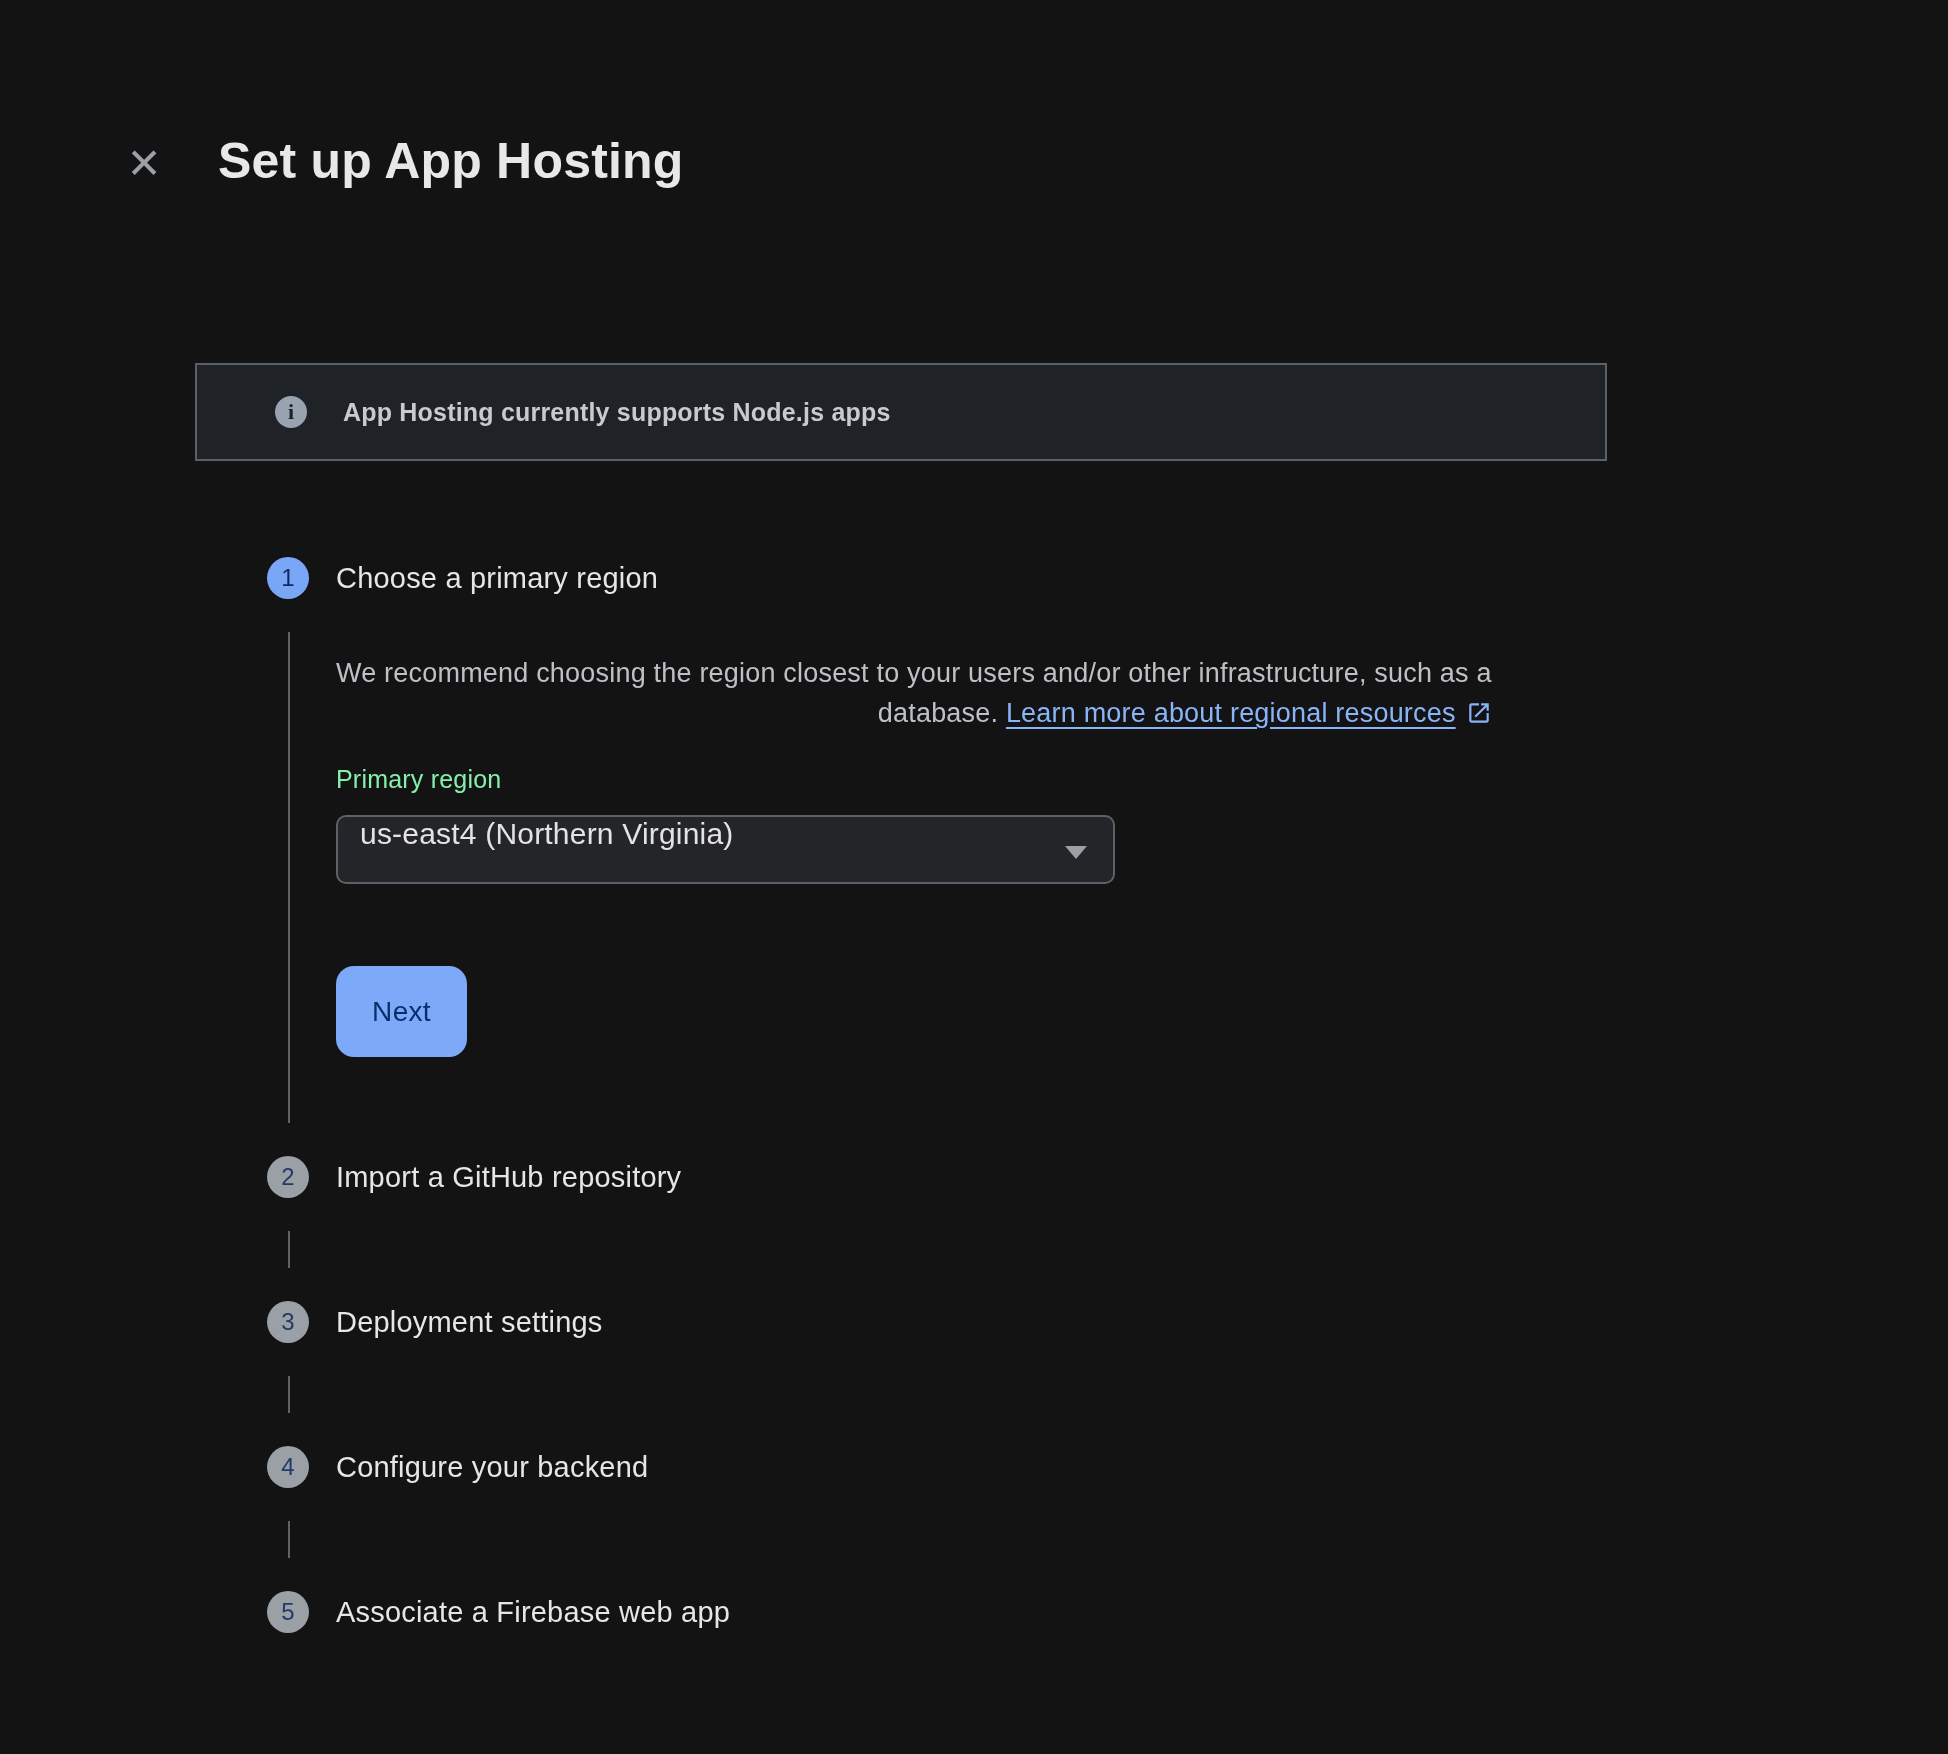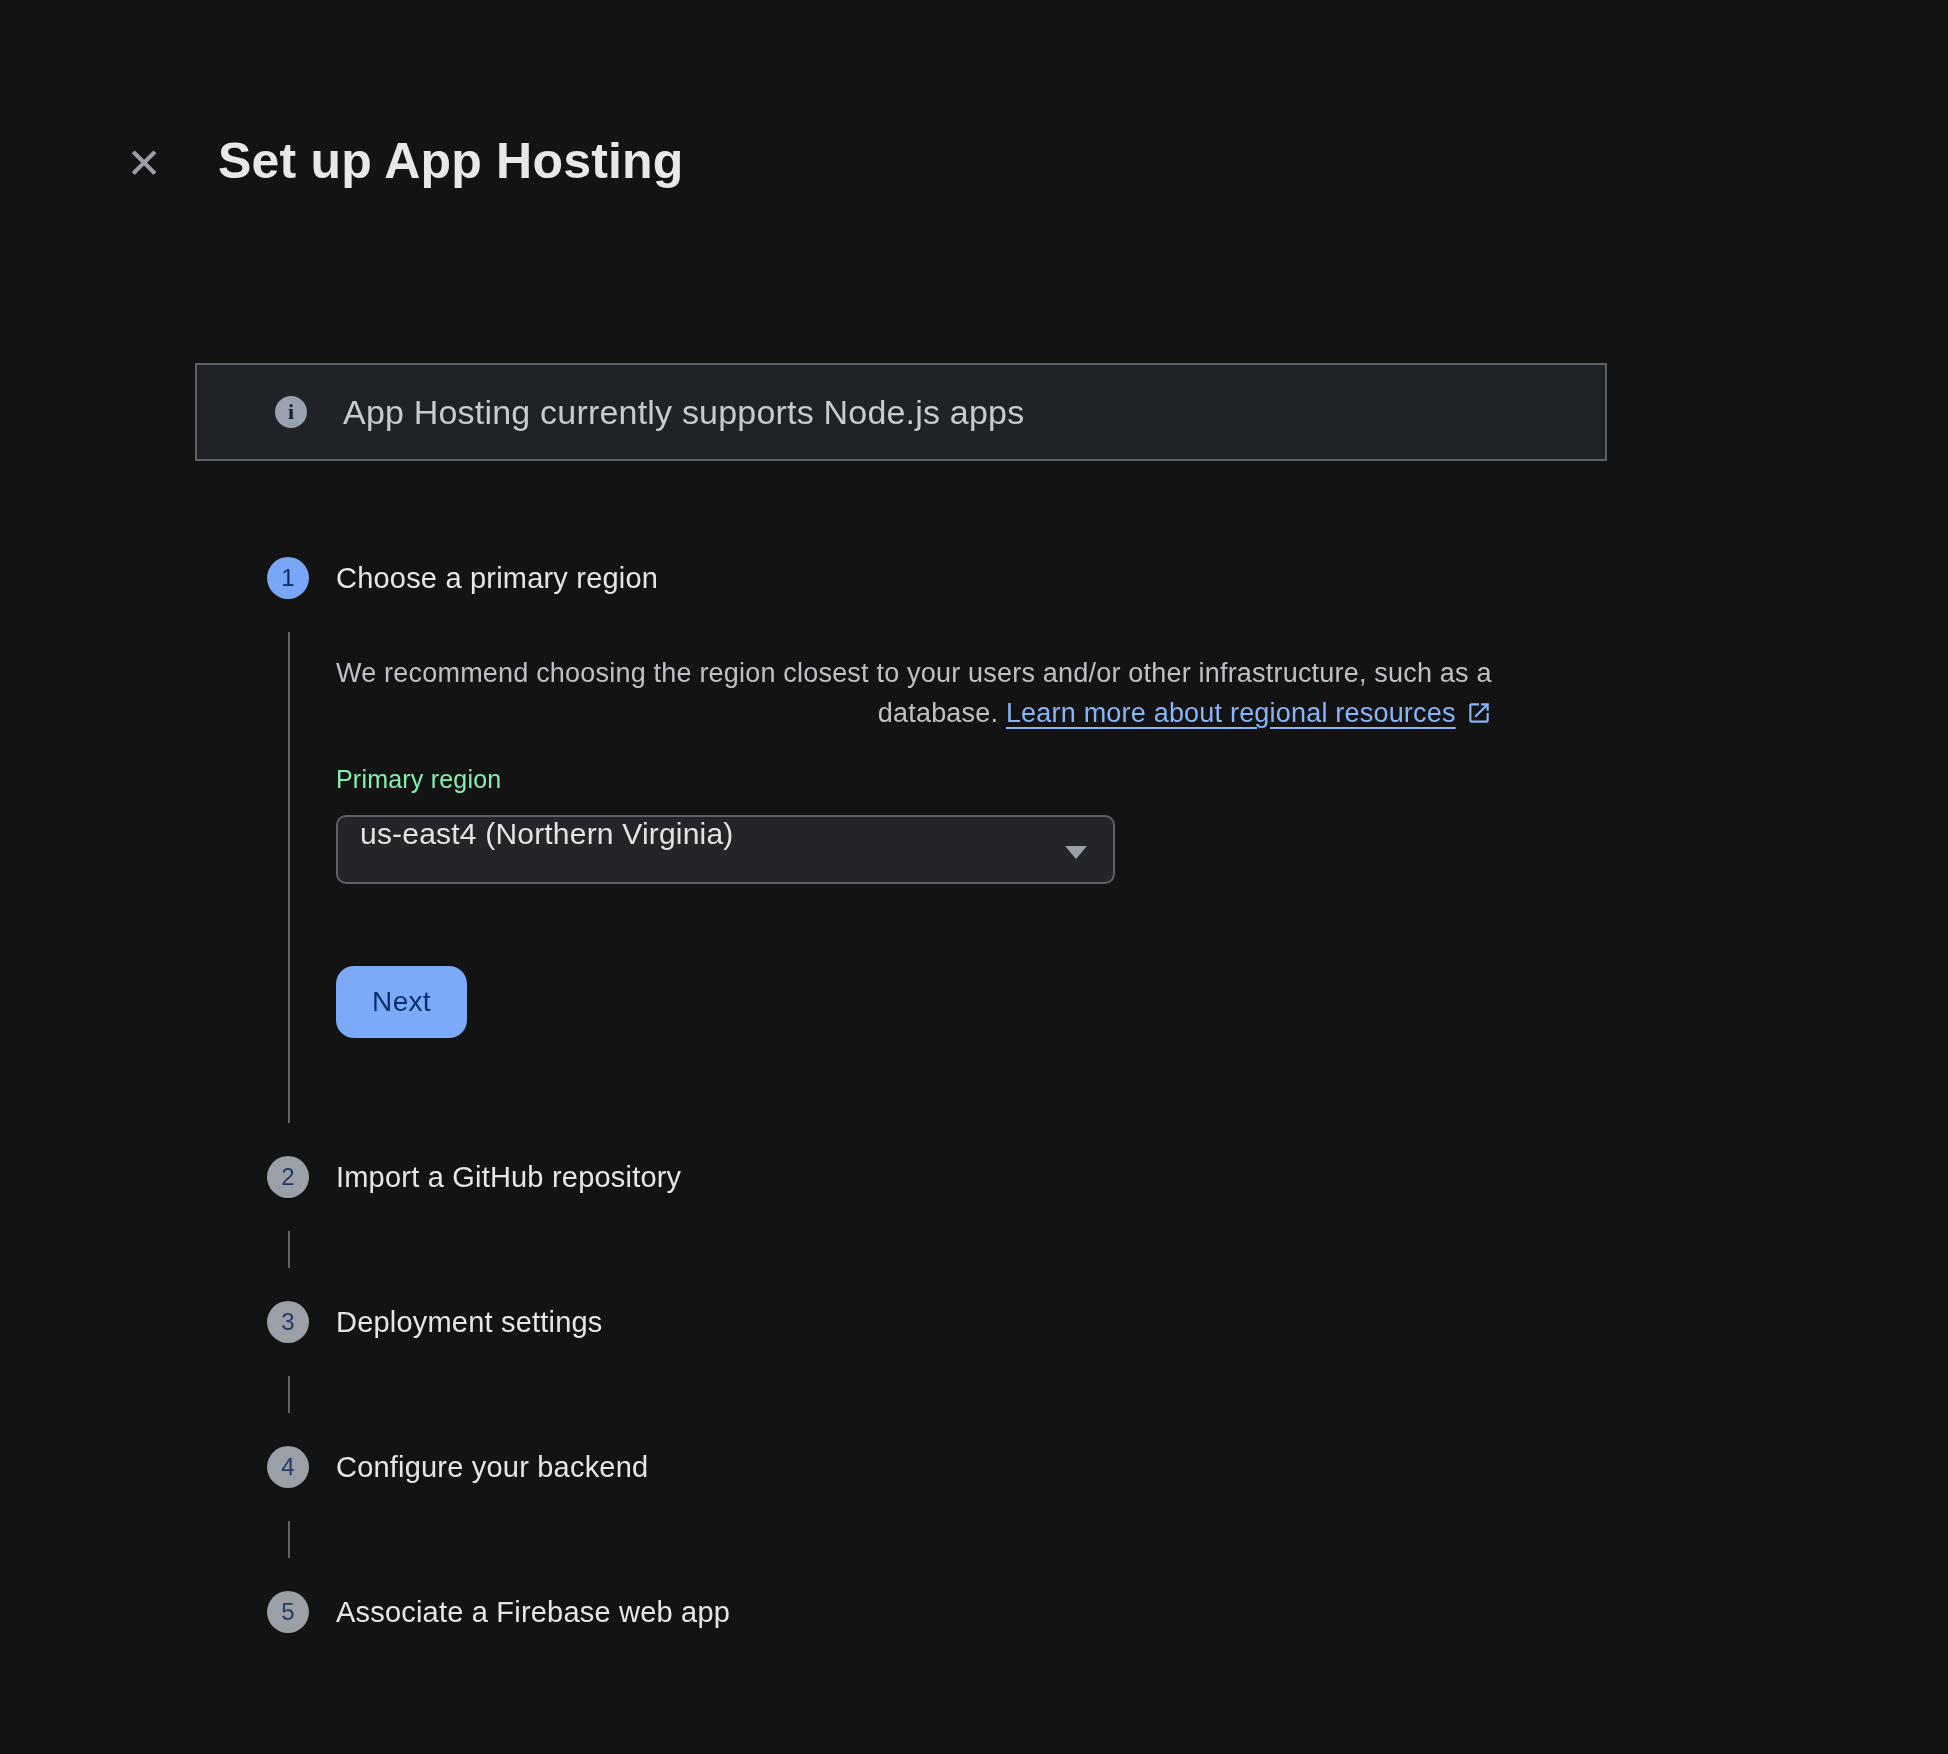--- a/index.html
+++ b/index.html
@@ -31,21 +31,21 @@
     padding-left:78px;
   }
   .info-icon{
     width:32px;height:32px;border-radius:50%;
     background:#98a2b0;color:#1d2024;
     display:flex;align-items:center;justify-content:center;
     font-size:22px;font-weight:700;font-family:"Liberation Serif","DejaVu Serif",serif;
     flex:0 0 auto;
   }
   .banner-text{
-    margin-left:36px;color:#c7cacf;font-size:34px;font-weight:400;
+    margin-left:36px;color:#c7cacf;font-size:25px;font-weight:700;
     letter-spacing:.2px;white-space:nowrap;
   }
   
   .step-circle{
     position:absolute;left:267px;width:42px;height:42px;border-radius:50%;
     display:flex;align-items:center;justify-content:center;
     font-size:24px;font-weight:500;
   }
   .step-circle.active{background:#79a6f6;color:#10295c;}
   .step-circle.inactive{background:#9aa0a6;color:#233a66;}
@@ -82,21 +82,21 @@
   .region-select-value{
     color:#e3e3e4;font-size:30px;letter-spacing:.2px;white-space:nowrap;
   }
   .select-arrow{
     position:absolute;right:26px;top:29px;
     width:0;height:0;
     border-left:11px solid transparent;border-right:11px solid transparent;
     border-top:13px solid #9aa0a6;
   }
   .next-btn{
-    position:absolute;left:336px;top:966px;width:131px;height:72px;
+    position:absolute;left:336px;top:966px;width:131px;height:91px;
     background:#7caaf8;color:#0a2e6c;border:none;border-radius:18px;
     font-family:inherit;font-size:28px;font-weight:500;letter-spacing:.3px;
     display:flex;align-items:center;justify-content:center;cursor:pointer;
   }
 </style>
 </head>
 <body>
 
 <div class="canvas">
 

